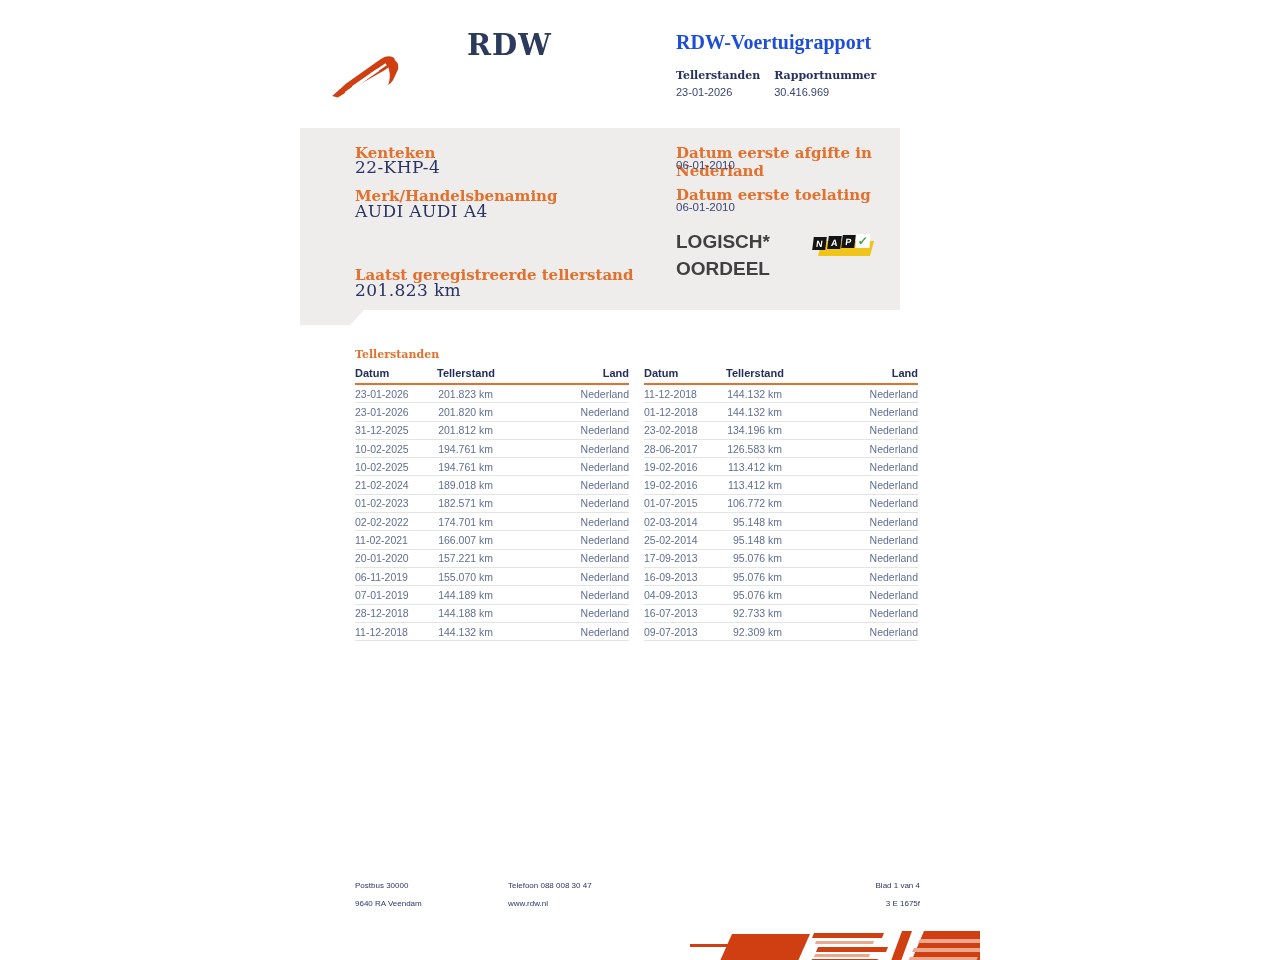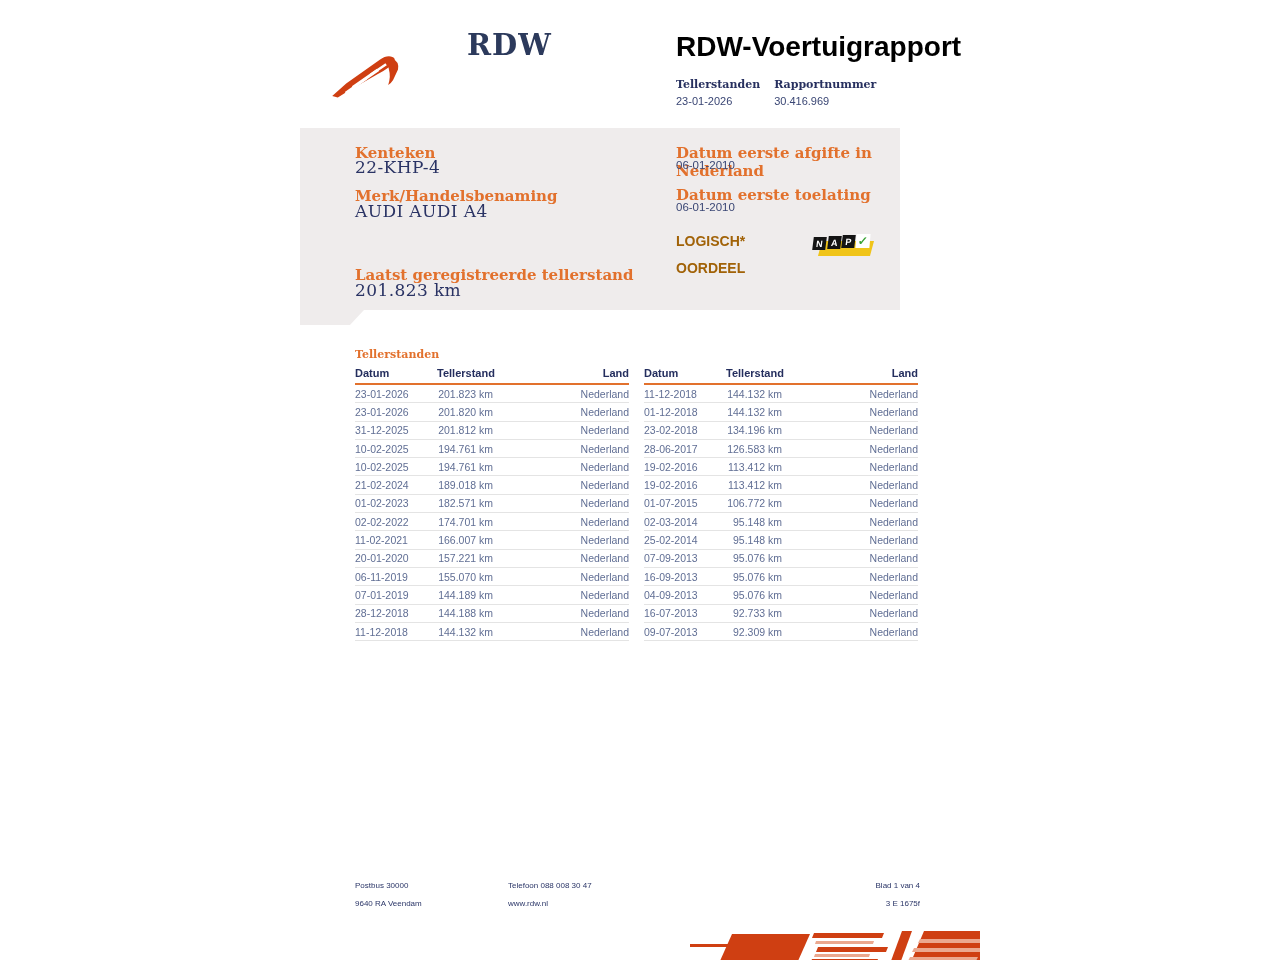--- a/index.html
+++ b/index.html
@@ -13,22 +13,22 @@
   }
   
   .logo-wrap { position: absolute; left: 328px; top: 26px; display: flex; align-items: flex-start; gap: 41px; }
   .logo-feather { width: 84px; height: 66px; margin-top: 14px; }
   .logo-text {
     font-family: "DejaVu Serif", serif; font-weight: 600;
     font-size: 29px; color: #2c3a5c; letter-spacing: 1px; margin-left: 14px; margin-top: 2px;
   }
   .report-head { position: absolute; left: 676px; top: 31px; width: 260px; }
   .report-title {
-    font-family: Liberation Sans, sans-serif; font-weight: 700;
-    font-size: 28px; color: #000000; white-space: nowrap;
+    font-family: Liberation Serif, serif; font-weight: 700;
+    font-size: 20px; color: #1d4ed8; white-space: nowrap;
   }
   .report-meta { display: flex; margin-top: 15px; }
   .meta-col { margin-right: 14px; }
   .meta-label { font-family: "DejaVu Serif", serif; font-weight: 700; font-size: 11px; color: #27305f; }
   .meta-value { font-size: 11px; color: #3a4674; margin-top: 4px; }
   
   .summary-box {
     position: absolute; left: 300px; top: 128px; width: 600px; height: 182px;
     background: #efecec;
   }
@@ -43,21 +43,21 @@
     font-size: 15px; color: #e2712d;
   }
   .s-value-big {
     position: absolute;
     font-family: "DejaVu Serif", serif; font-weight: 500;
     font-size: 17px; color: #2a3364; letter-spacing: 0.4px;
   }
   .s-value-small { position: absolute; font-size: 11.5px; color: #3a4674; }
   .oordeel {
     position: absolute; left: 376px; top: 100px;
-    font-weight: 700; font-size: 14px; line-height: 27px; color: #a16207;
+    font-weight: 700; font-size: 19px; line-height: 27px; color: #404040;
   }
   
   .nap { position: absolute; left: 513px; top: 105px; width: 62px; height: 27px; }
   .nap-yellow {
     position: absolute; left: 7px; top: 8px; width: 52px; height: 15px;
     background: #f0c419; transform: skewX(-15deg);
   }
   .nap-letter {
     position: absolute; width: 13px; height: 13px; background: #141414; color: #ffffff;
     font-weight: 700; font-size: 9px; display: grid; place-items: center;
@@ -288,21 +288,21 @@
             <span class="col-datum">02-03-2014</span>
             <span class="col-tellerstand">95.148 km</span>
             <span class="col-land">Nederland</span>
           </div>
             <div class="mrow">
             <span class="col-datum">25-02-2014</span>
             <span class="col-tellerstand">95.148 km</span>
             <span class="col-land">Nederland</span>
           </div>
             <div class="mrow">
-            <span class="col-datum">07-09-2013</span>
+            <span class="col-datum">17-09-2013</span>
             <span class="col-tellerstand">95.076 km</span>
             <span class="col-land">Nederland</span>
           </div>
             <div class="mrow">
             <span class="col-datum">16-09-2013</span>
             <span class="col-tellerstand">95.076 km</span>
             <span class="col-land">Nederland</span>
           </div>
             <div class="mrow">
             <span class="col-datum">04-09-2013</span>

